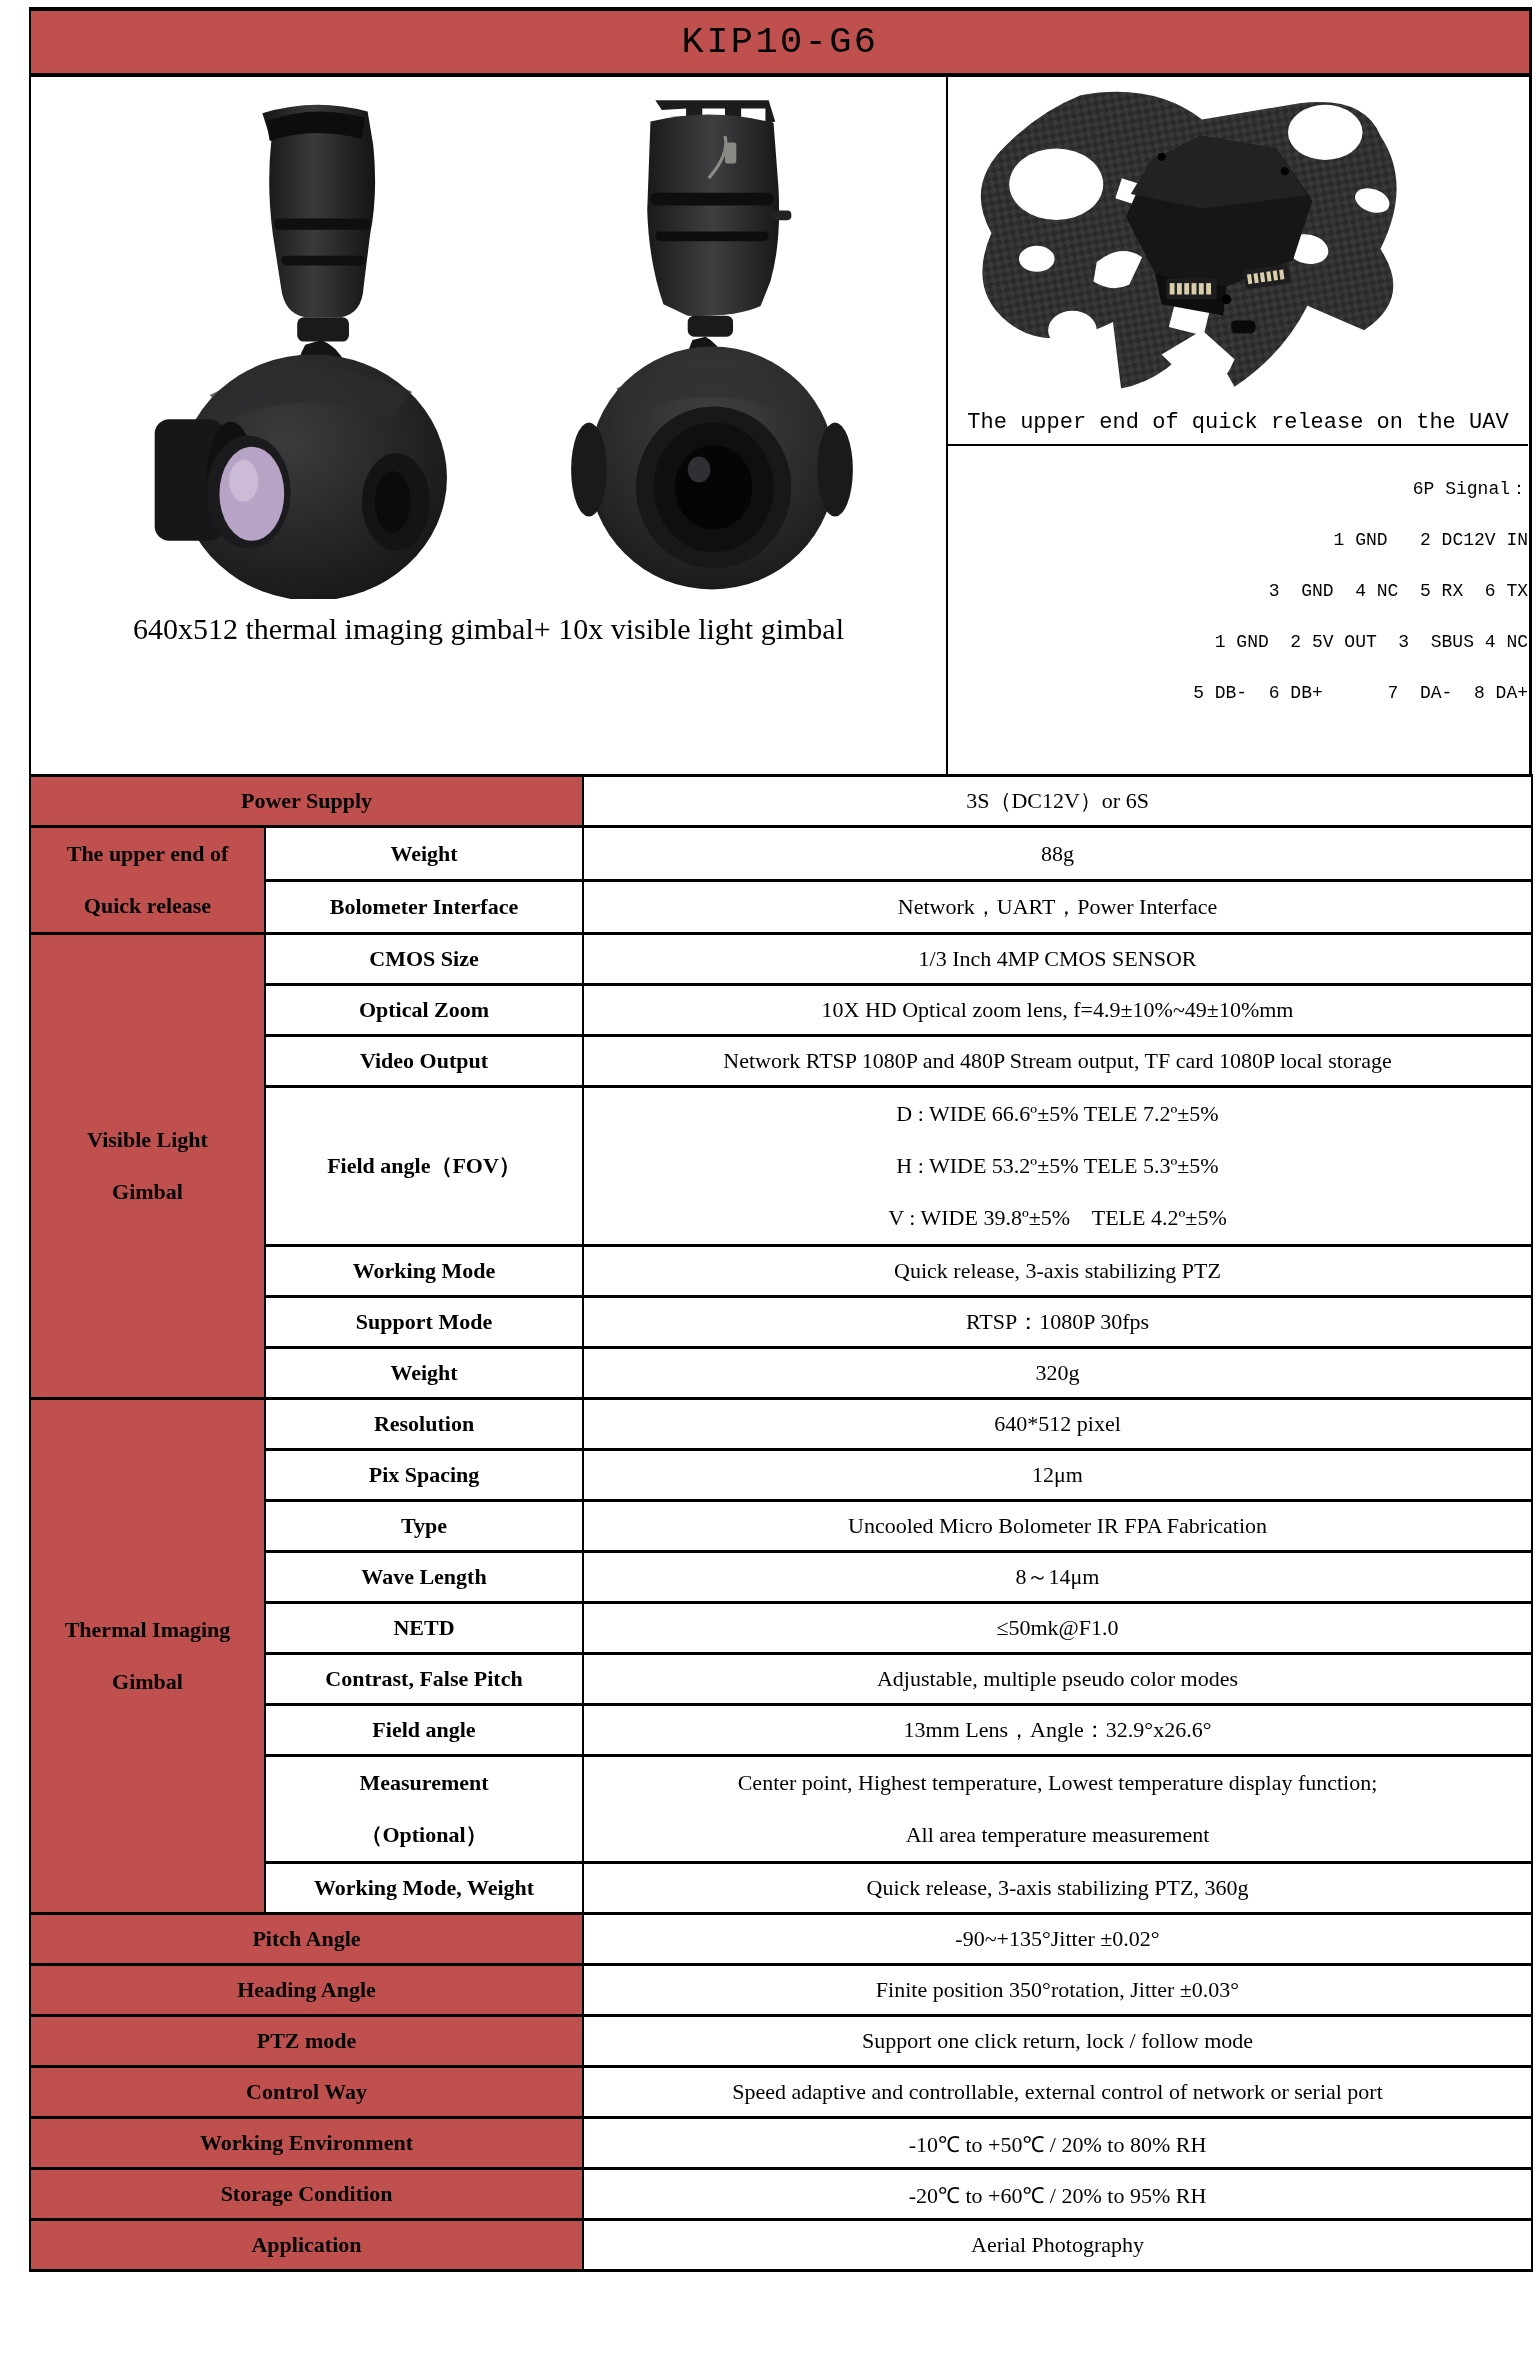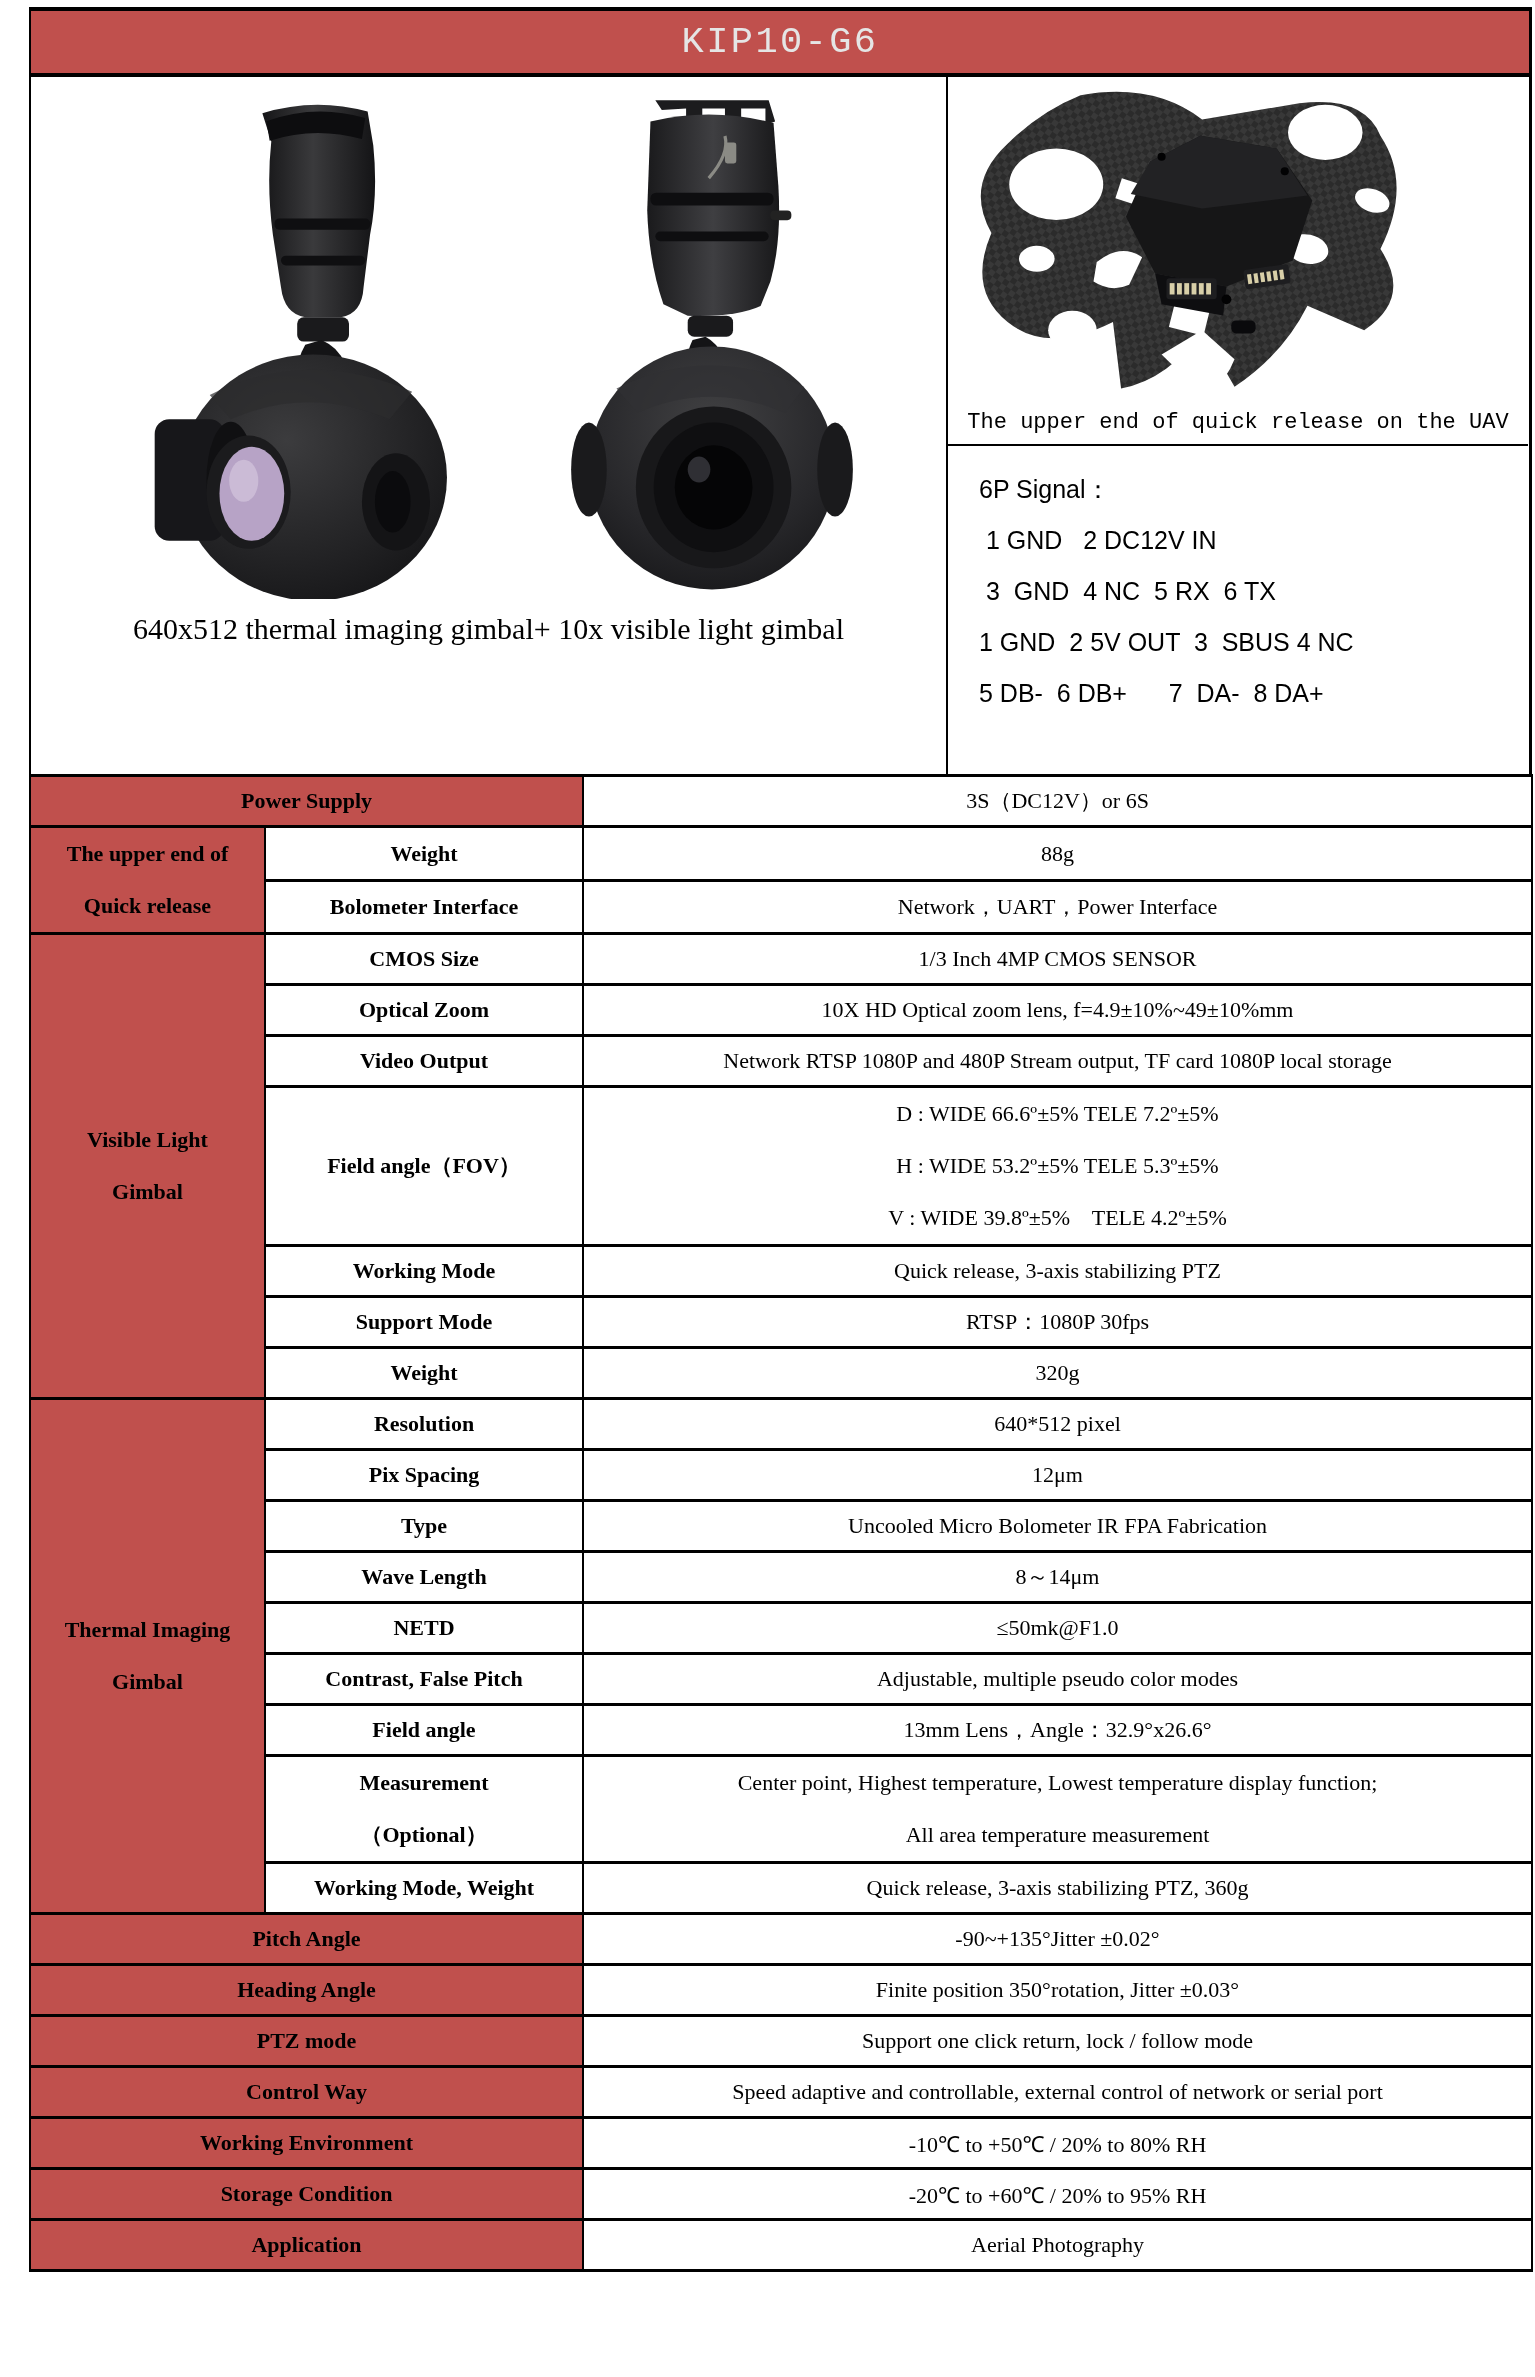--- a/index.html
+++ b/index.html
@@ -7,21 +7,21 @@
   .sheet{position:absolute;left:29px;top:7.3px;width:1503px;}
 
   
   .title-bar{
     box-sizing:border-box;height:70px;background:#C0504D;
     border-top:4px solid #000;border-bottom:4px solid #000;
     border-left:2.4px solid #000;border-right:3.2px solid #000;
     display:flex;align-items:center;justify-content:center;
   }
   .title-text{
-    font-family:"Liberation Mono",monospace;font-size:37px;letter-spacing:2.4px;color:#e5e5e5;
+    font-family:"Liberation Mono",monospace;font-size:37px;letter-spacing:2.4px;color:#000000;
   }
 
   
   .hero{
     box-sizing:border-box;height:697px;display:flex;
     border-left:2.4px solid #000;border-right:3.2px solid #000;
   }
   .hero-left{box-sizing:border-box;width:917px;border-right:2.4px solid #000;position:relative;}
   .hero-right{box-sizing:border-box;width:580px;position:relative;}
 
@@ -35,21 +35,21 @@
   .plate-photo{position:absolute;left:11.3px;top:9.7px;}
   .hero-right-caption{
     position:absolute;left:0;top:324px;width:100%;height:43px;line-height:43px;
     text-align:center;font-family:"Liberation Mono",monospace;font-size:22px;white-space:pre;
   }
   .signal-box{
     position:absolute;left:0;top:367px;width:100%;height:330px;box-sizing:border-box;
     border-top:2.4px solid #000;padding:18px 0 0 31px;
   }
   .sig-line{
-    font-family:Liberation Sans, sans-serif;font-size:25px;line-height:51px;white-space:pre;
+    font-family:Liberation Mono, monospace;font-size:18px;line-height:51px;white-space:pre;text-align:right;
   }
 
   
   table.spec{border-collapse:collapse;table-layout:fixed;width:1503px;}
   table.spec td{
     box-sizing:border-box;border:2.4px solid #000;border-top-width:3.2px;border-bottom-width:3.2px;
     text-align:center;vertical-align:middle;padding:0 22px;overflow:hidden;
   }
   table.spec td{height:51px;font-size:22px;}
   tr.h197 td{height:156px;}

